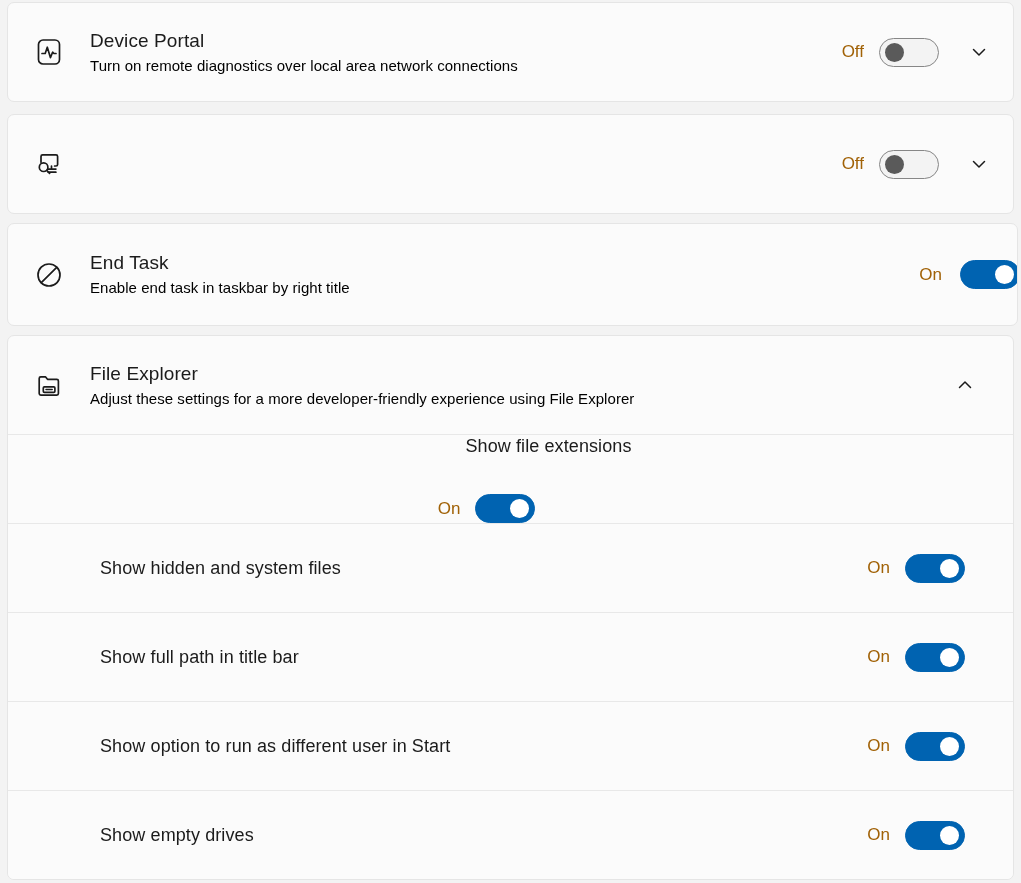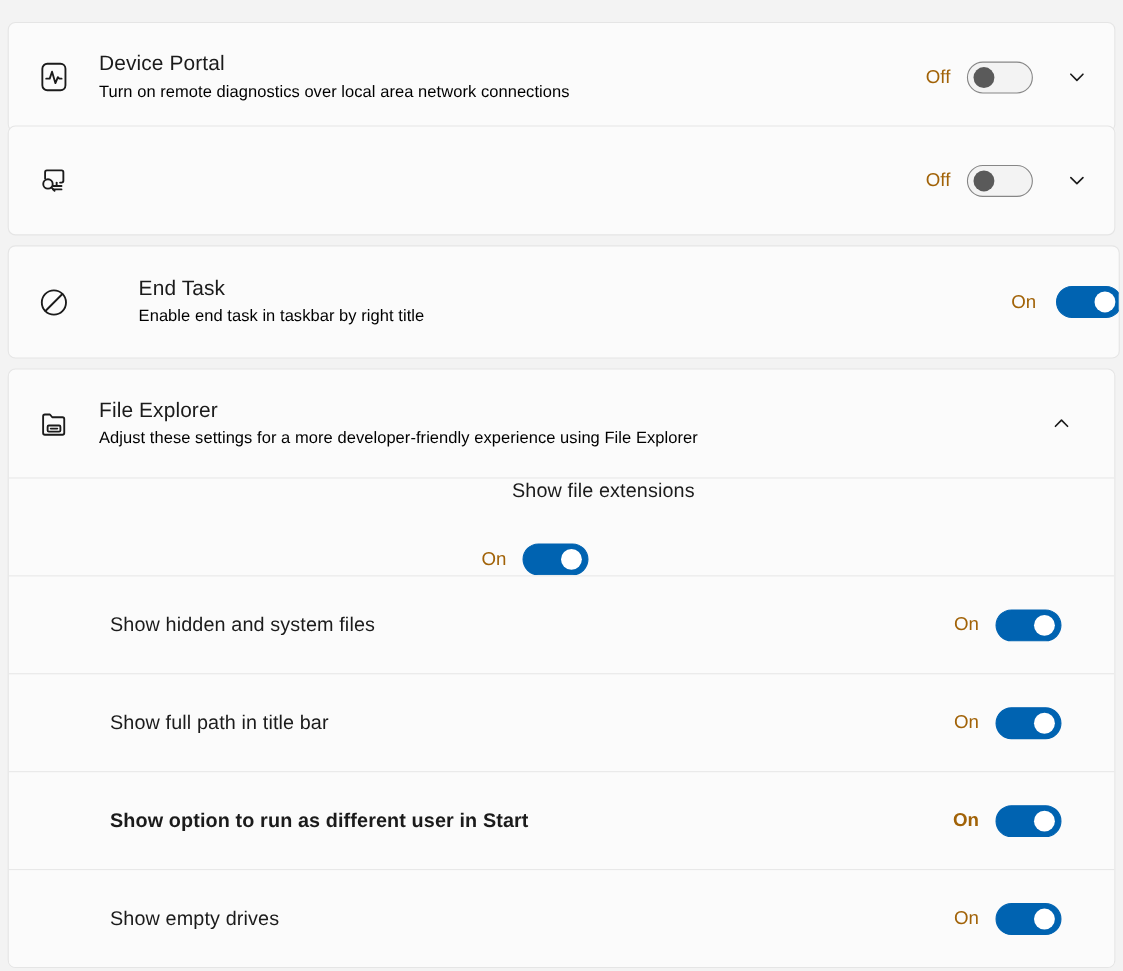--- a/index.html
+++ b/index.html
@@ -164,21 +164,21 @@
     display: flex;
     align-items: center;
     padding: 0 16px 0 0;
   }
 </style>
 </head>
 <body>
 
 <div class="page">
 
-  <div class="card" style="left:7px; top:20px; width:1007px; height:100px;">
+  <div class="card" style="left:7px; top:2px; width:1007px; height:100px;">
     <div class="main-row">
 
       <div class="icon-slot">
         <svg width="34" height="34" viewBox="0 0 34 34" fill="none">
           <rect x="6.5" y="5" width="21" height="24" rx="4.5" stroke="#1b1b1b" stroke-width="1.7"></rect>
           <path d="M10 18.5 h3.2 l2.1 -6.3 l3.1 10.4 l2.2 -5.4 l1.3 1.3 h2.1" stroke="#1b1b1b" stroke-width="1.7" stroke-linecap="round" stroke-linejoin="round" fill="none"></path>
         </svg>
       </div>
 
       <div class="text-block">
@@ -230,21 +230,21 @@
               <path d="M4.5 7.5 L10 13 L15.5 7.5" stroke="#1b1b1b" stroke-width="1.5" stroke-linecap="round" stroke-linejoin="round"></path>
             </svg>
           </span>
         </div>
       </div>
 
     </div>
   </div>
 
   <div class="card" style="left:7px; top:223px; width:1011px; height:103px;">
-    <div class="main-row" style="padding-right:0;gap:36px;">
+    <div class="main-row" style="padding-right:0;">
 
       <div class="icon-slot">
         <svg width="34" height="34" viewBox="0 0 34 34" fill="none">
           <circle cx="17" cy="17" r="11" stroke="#1b1b1b" stroke-width="1.7"></circle>
           <path d="M9.3 24.7 L24.7 9.3" stroke="#1b1b1b" stroke-width="1.7" stroke-linecap="round"></path>
         </svg>
       </div>
 
       <div class="text-block">
         <div class="row-title">End Task</div>
@@ -317,21 +317,21 @@
         <span class="sub-label">Show full path in title bar</span>
       </div>
       <div class="control-cluster">
         <div class="state-label">On</div>
         <div class="toggle on">
           <div class="knob"></div>
         </div>
       </div>
     </div>
 
-    <div class="sub-row" style="height:89px;font-weight:bold;">
+    <div class="sub-row" style="height:89px;">
       <div class="sub-label-slot">
         <span class="sub-label">Show option to run as different user in Start</span>
       </div>
       <div class="control-cluster">
         <div class="state-label">On</div>
         <div class="toggle on">
           <div class="knob"></div>
         </div>
       </div>
     </div>

